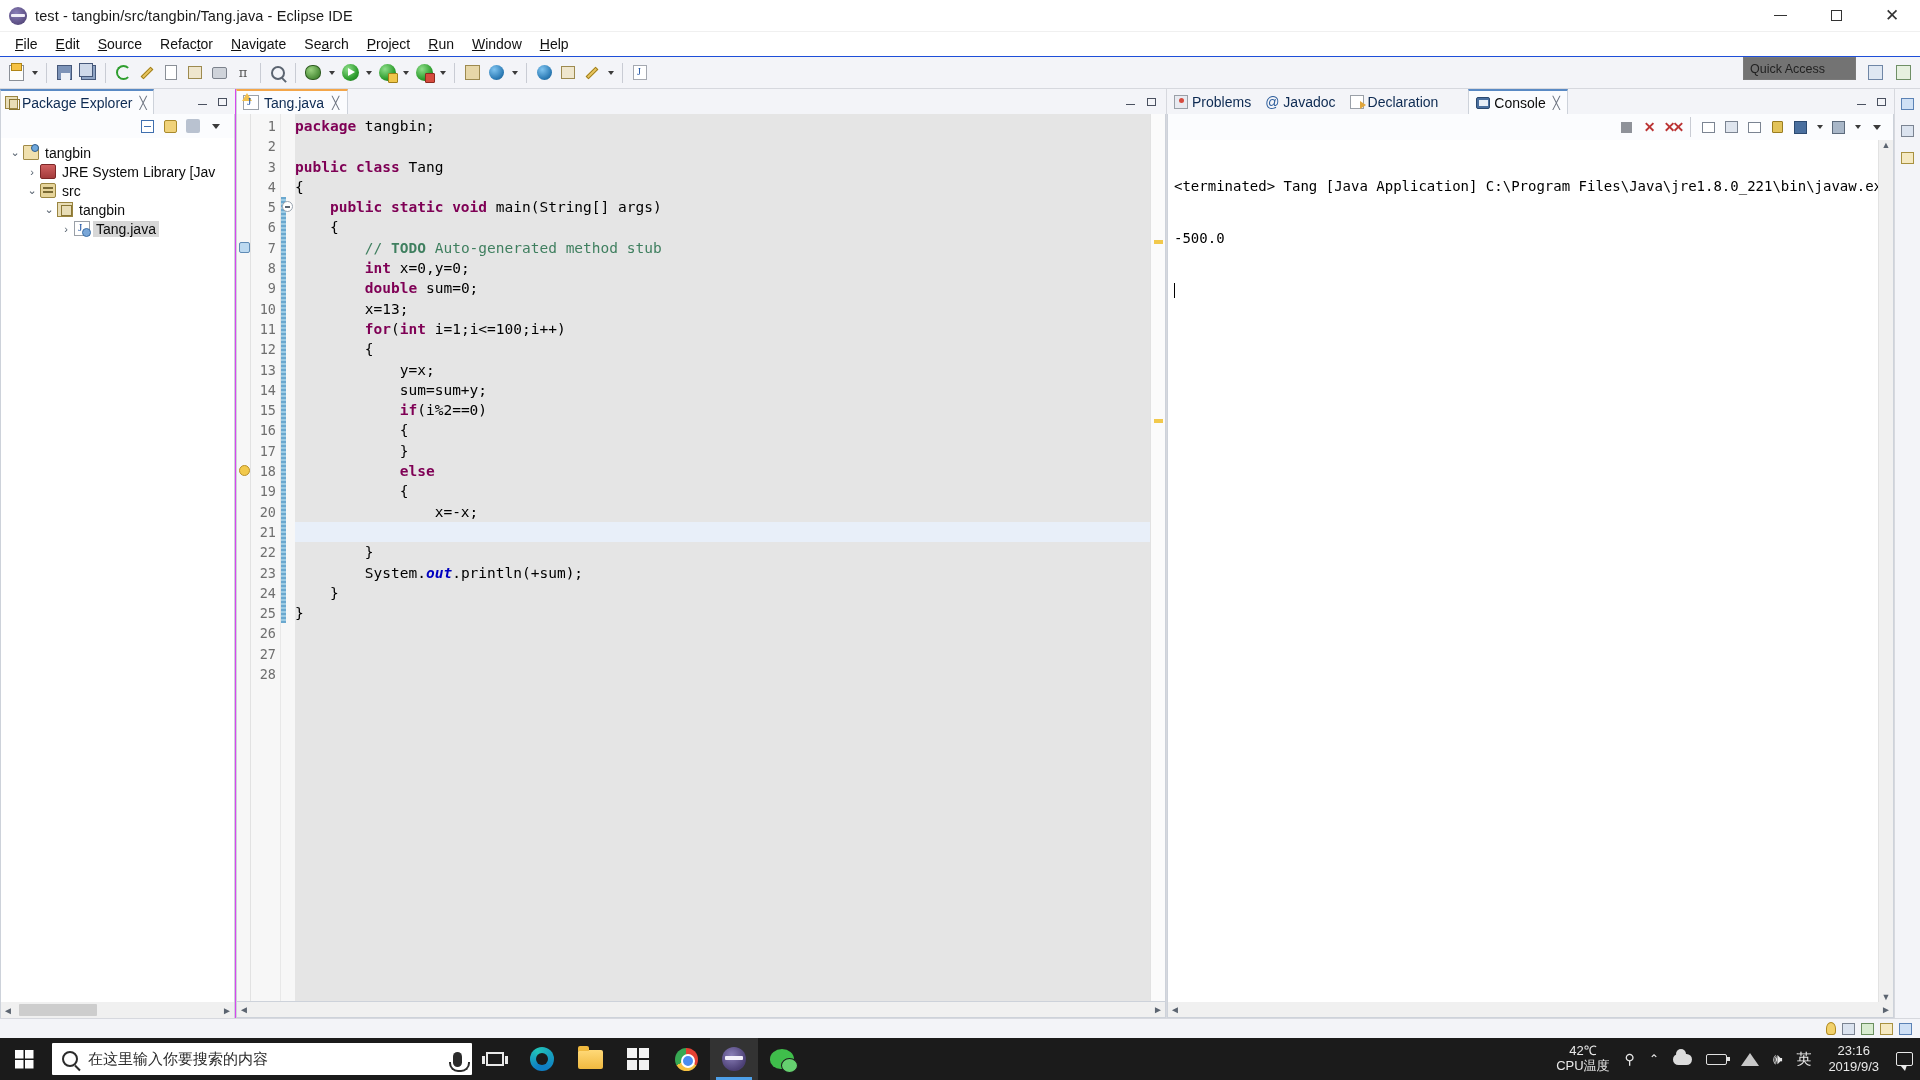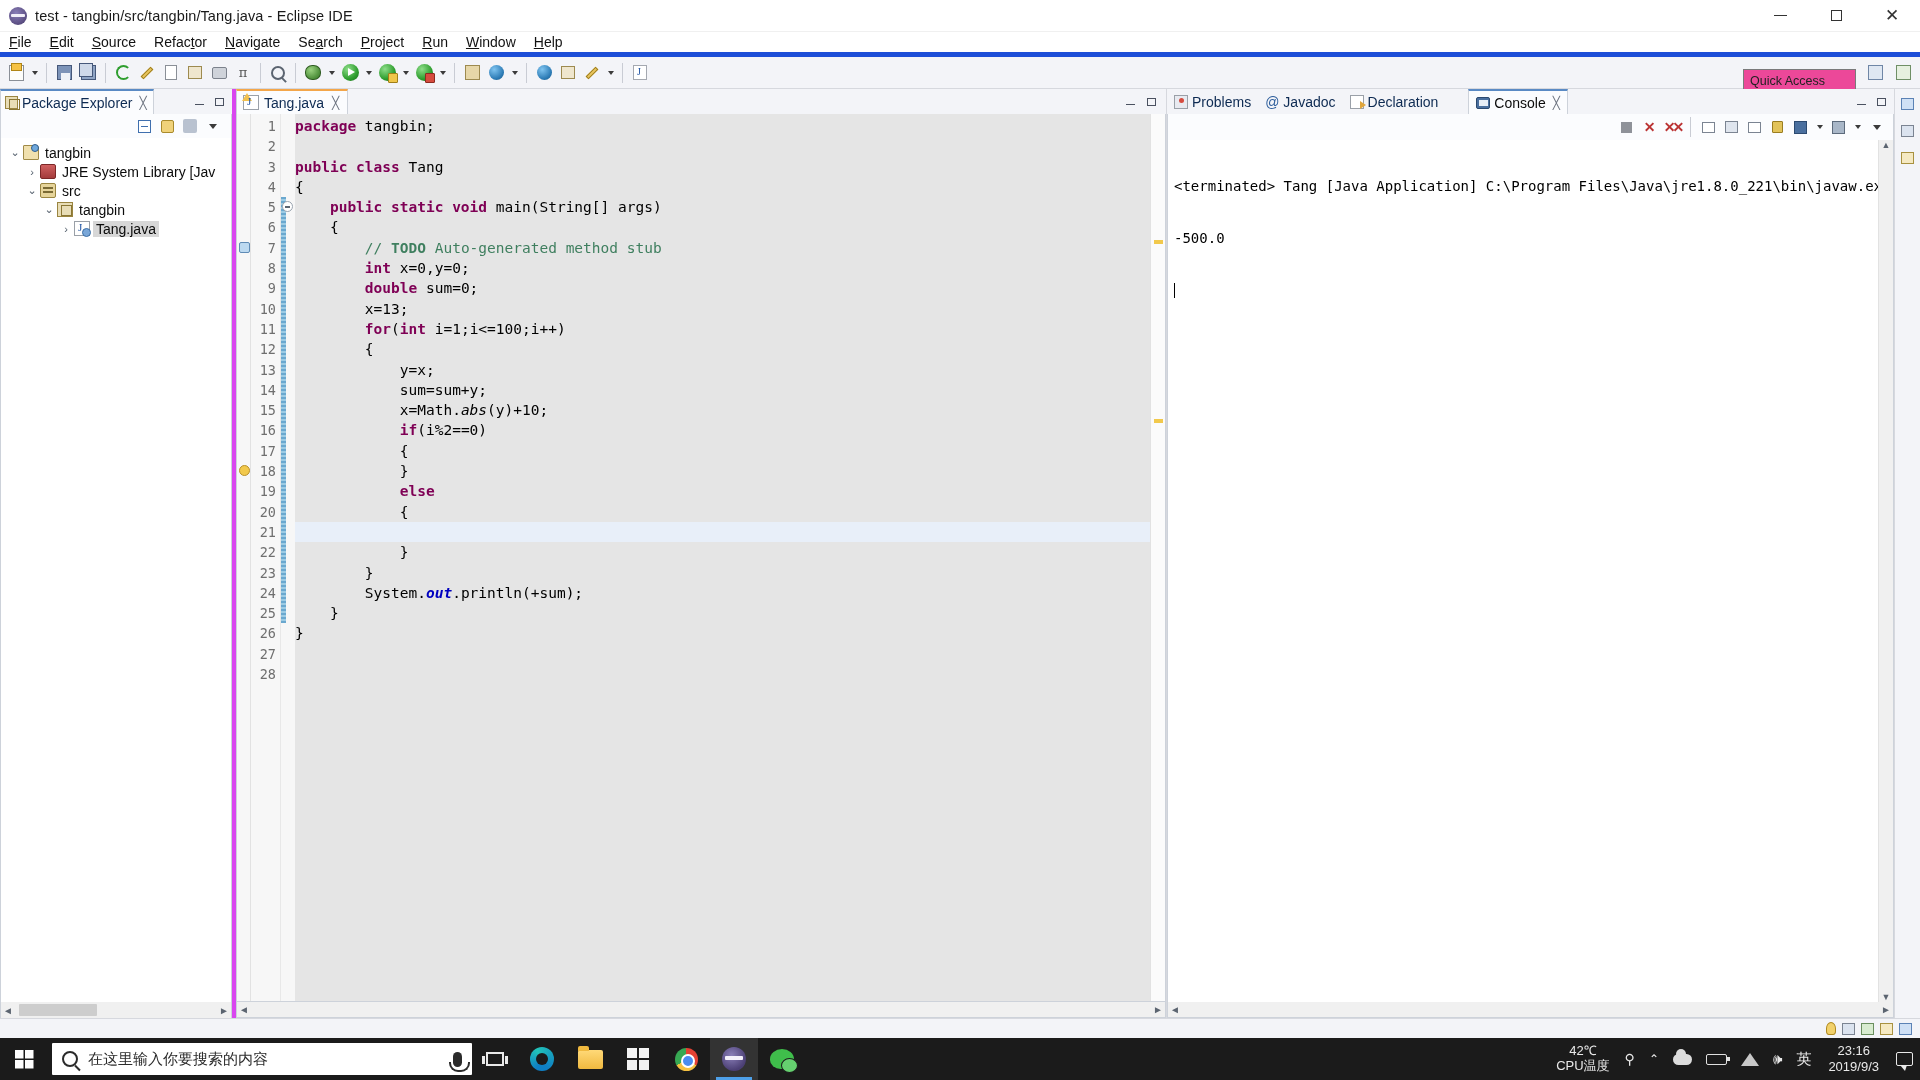--- a/index.html
+++ b/index.html
@@ -32,21 +32,21 @@
     width: 56px; height: 32px; display: flex; align-items: center; justify-content: center;
     font-size: 13px; color: #333;
   }
   .glyph-min { width: 13px; height: 1px; background: #333; }
   .glyph-max { width: 11px; height: 11px; border: 1px solid #333; }
   .glyph-close { font-size: 17px; line-height: 1; font-family: "DejaVu Sans", sans-serif; }
 
   
   .menubar {
     height: 25px; background: #ffffff; display: flex; align-items: center;
-    border-bottom: 5px solid #1d4ed8; text-align: right;
+    padding-left: 6px; border-bottom: 1px solid #1d4ed8; text-align: right;
   }
   .menu-item {
     font-size: 14px; color: #111; padding: 2px 9px; cursor: default; white-space: nowrap;
   }
   .menu-item u { text-decoration: underline; }
 
   
   .toolbar {
     height: 32px; background: #f3f4f8; display: flex; align-items: center;
     padding-left: 4px; border-bottom: 1px solid #d6d8de; position: relative;
@@ -58,22 +58,22 @@
     position: relative;
   }
   .tb-arrow {
     width: 13px; height: 24px; display: flex; align-items: center; justify-content: center;
   }
   .tb-arrow::after {
     content: ""; border-left: 3.5px solid transparent; border-right: 3.5px solid transparent;
     border-top: 4px solid #3b3b3b;
   }
   .quick-access {
-    position: absolute; right: 64px; top: 12px;
-    width: 113px; height: 23px; border: 1px solid #7a7a7a; background: #ec4899;
+    position: absolute; right: 64px; top: 0;
+    width: 113px; height: 23px; border: 1px solid #7a7a7a; background: #737373;
     display: flex; align-items: center; padding-left: 6px; font-size: 12.5px; color: #222;
   }
   .perspective-bar {
     position: absolute; right: 4px; top: 3px; display: flex; gap: 3px; align-items: center;
   }
   .persp-btn { width: 25px; height: 25px; display: flex; align-items: center; justify-content: center; }
 
   
   .ic { display: inline-block; position: relative; }
   .ic-newdoc { width: 15px; height: 16px; background: #fdfdfb; border: 1px solid #8a8f97; }
@@ -146,21 +146,21 @@
 
   
   .workbench {
     position: absolute; left: 0; right: 0; top: 89px; bottom: 62px;
     background: #f3f4f8; display: flex;
   }
 
   
   .view-pkg {
     width: 236px; background: #f3f4f8; display: flex; flex-direction: column;
-    border-right: 4px solid #d946ef;
+    border-right: 1px solid #d946ef;
   }
   .view-tabrow {
     height: 25px; display: flex; align-items: center; position: relative;
     background: #f3f4f8;
   }
   .view-tab {
     display: flex; align-items: center; gap: 4px; height: 25px; padding: 0 6px 0 4px;
     font-size: 14px; color: #0d2a52; background: #f3f4f8;
   }
   .view-tab.active {
@@ -829,21 +829,20 @@
             <div class="code-line">    <span class="kw">public static void</span> main(String[] args)</div>
             <div class="code-line">    {</div>
             <div class="code-line">        <span class="cm">// </span><span class="todo">TODO</span><span class="cm"> Auto-generated method stub</span></div>
             <div class="code-line">        <span class="kw">int</span> x=0,y=0;</div>
             <div class="code-line">        <span class="kw">double</span> sum=0;</div>
             <div class="code-line">        x=13;</div>
             <div class="code-line">        <span class="kw">for</span>(<span class="kw">int</span> i=1;i&lt;=100;i++)</div>
             <div class="code-line">        {</div>
             <div class="code-line">            y=x;</div>
             <div class="code-line">            sum=sum+y;</div>
-            <div class="code-line">            x=Math.<span class="mth">abs</span>(y)+10;</div>
             <div class="code-line">            <span class="kw">if</span>(i%2==0)</div>
             <div class="code-line">            {</div>
             <div class="code-line">            }</div>
             <div class="code-line">            <span class="kw">else</span></div>
             <div class="code-line">            {</div>
             <div class="code-line">                x=-x;</div>
             <div class="code-line">            }</div>
             <div class="code-line">        }</div>
             <div class="code-line">        System.<span class="stat">out</span>.println(+sum);</div>
             <div class="code-line">    }</div>

